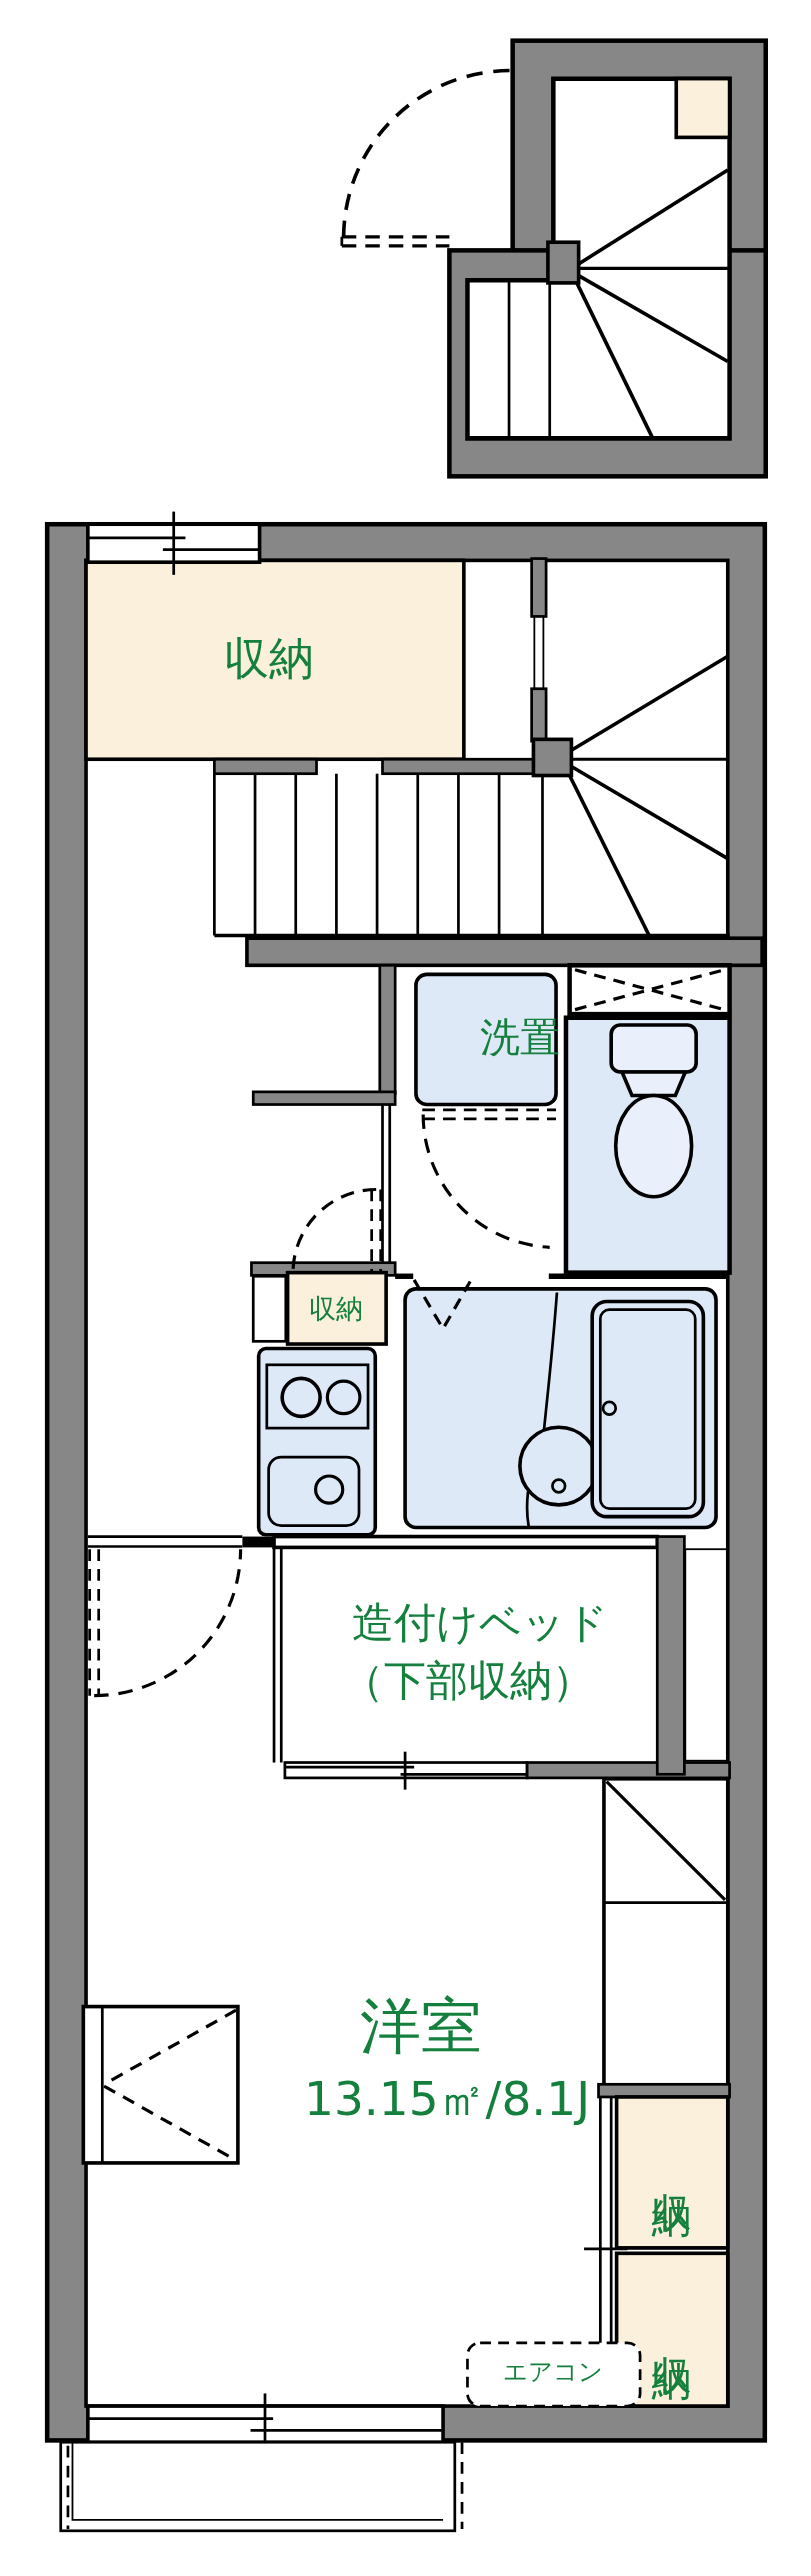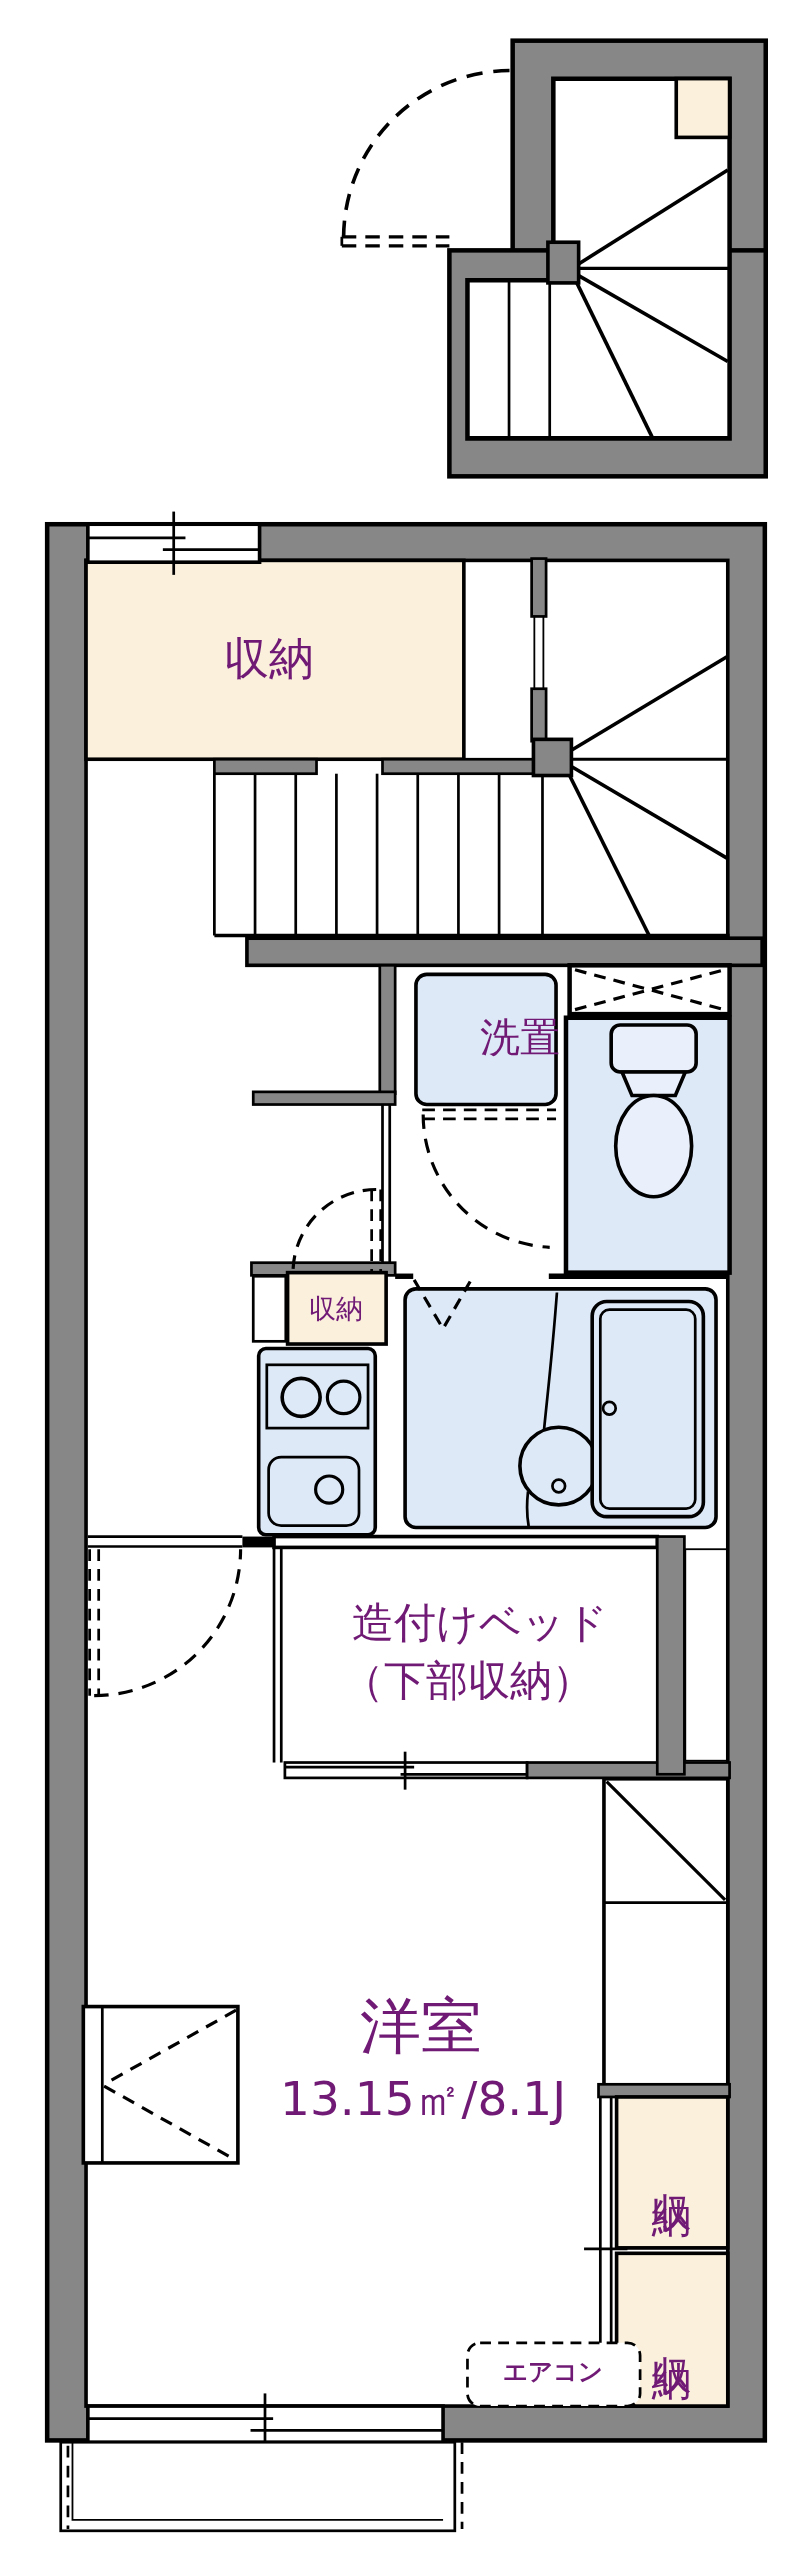--- a/index.html
+++ b/index.html
@@ -1,19 +1,19 @@
 <!DOCTYPE html>
 <html style="font-size:14.5px"><head>
 <meta charset="utf-8">
 <style>
   html,body{margin:0;padding:0;background:#fff;}
   #plan{position:relative;width:812px;height:2576px;background:#fff;
         font-family:"DejaVu Sans",sans-serif;}
   #plan svg{position:absolute;left:0;top:0;}
-  .lbl{position:absolute;transform:translate(-50%,-50%);color:#701a75;
+  .lbl{position:absolute;transform:translate(-50%,-50%);color:#15803d;
        white-space:nowrap;text-align:center;line-height:1.15;
        font-family:"DejaVu Sans",sans-serif;}
   .v{writing-mode:vertical-rl;text-orientation:upright;letter-spacing:5.4px;}
 </style>
 </head>
 <body>
 
 <div id="plan">
 <svg width="812" height="2576" viewBox="0 0 898 2850">
 
@@ -225,18 +225,18 @@
     <line x1="511" y1="2702" x2="511" y2="2798" stroke-width="3" stroke-dasharray="13,9"></line>
   </g>
 </svg>
 
   <div class="lbl" style="left:269px;top:659px;font-size:45px;">収納</div>
   <div class="lbl" style="left:484px;top:1037px;font-size:40px;margin-left:36px;">洗置</div>
   <div class="lbl" style="left:336px;top:1309px;font-size:27px;">収納</div>
   <div class="lbl" style="left:480px;top:1623px;font-size:42px;">造付けベッド</div>
   <div class="lbl" style="left:468px;top:1681px;font-size:42px;">（下部収納）</div>
   <div class="lbl" style="left:421px;top:2026px;font-size:61px;">洋室</div>
-  <div class="lbl" style="left:423px;top:2099px;font-size:47px;">13.15㎡/8.1J</div>
-  <div class="lbl" style="left:553px;top:2372px;font-size:24.4px;font-weight:bold;">エアコン</div>
+  <div class="lbl" style="left:447px;top:2099px;font-size:47px;">13.15㎡/8.1J</div>
+  <div class="lbl" style="left:553px;top:2372px;font-size:24.4px;">エアコン</div>
   <div class="lbl v" style="left:672px;top:2167px;font-size:40px;">収納</div>
   <div class="lbl v" style="left:672px;top:2330px;font-size:40px;">収納</div>
 </div>
 
 
 </body></html>

